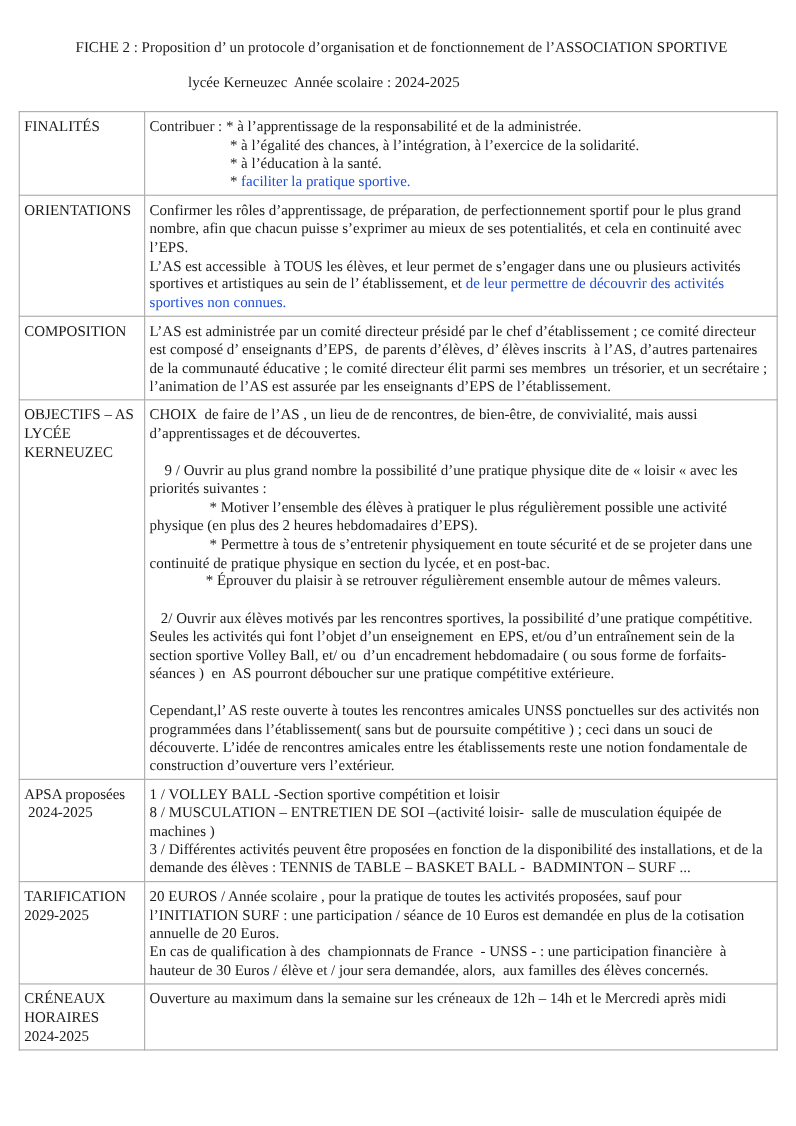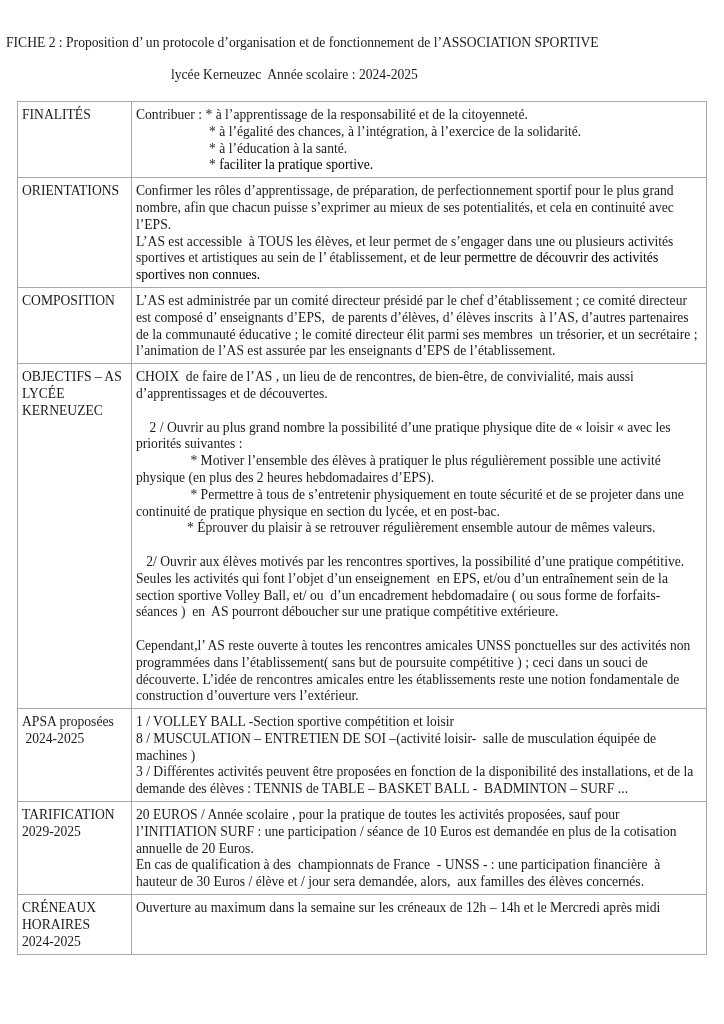--- a/index.html
+++ b/index.html
@@ -3,58 +3,58 @@
   <meta charset="utf-8">
   <style>
     html, body { margin: 0; padding: 0; background: #ffffff; }
     body {
       width: 724px; height: 1024px; position: relative; overflow: hidden;
       font-family: "Liberation Serif", "DejaVu Serif", serif;
       color: #1a1a1a; font-size: 13.6px;
     }
     .title1 {
       position: absolute; top: 35px; left: 0; width: 724px;
-      font-size: 13.6px; white-space: nowrap;
+      text-align: center; font-size: 13.6px; white-space: nowrap;
       padding-left: 6px; box-sizing: border-box;
     }
     .title2 {
       position: absolute; top: 67px; left: 171px;
       font-size: 13.6px; white-space: pre;
     }
     table.fiche {
       position: absolute; top: 101px; left: 17px; width: 690px;
       border-collapse: collapse; table-layout: fixed;
     }
     table.fiche td {
       border: 1px solid #a8a8a8; vertical-align: top;
       padding: 5px 4px 3px 4px; line-height: 16.8px;
     }
     td.label { width: 106px; }
     .p { margin: 0; white-space: pre-wrap; }
-    .blue { color: #000000; }
+    .blue { color: #1d4ed8; }
     .indent-star { padding-left: 73px; font-family: Liberation Serif, serif; }
     .gap { height: 16.8px; }
   </style>
 </head>
 <body>
 
 <div class="title1">FICHE  2 : Proposition d’ un protocole d’organisation et de fonctionnement de l’ASSOCIATION SPORTIVE</div>
 <div class="title2">lycée Kerneuzec  Année scolaire : 2024-2025</div>
 
 <table class="fiche">
   <colgroup>
       <col style="width:114px">
       <col>
     </colgroup>
 
   <tbody>
       <tr>
     <td class="label"><span class="p">FINALITÉS</span></td>
     <td>
-      <div class="p">Contribuer : * à l’apprentissage de la responsabilité et de la citoyenneté.</div>
+      <div class="p">Contribuer : * à l’apprentissage de la responsabilité et de la administrée.</div>
       <div class="p indent-star">* à l’égalité des chances, à l’intégration, à l’exercice de la solidarité.</div>
       <div class="p indent-star">* à l’éducation à la santé.</div>
       <div class="p indent-star"><span>* </span><span class="blue">faciliter la pratique sportive.</span></div>
     </td>
   </tr>
 
   <tr>
     <td class="label"><span class="p">ORIENTATIONS</span></td>
     <td>
       <div class="p">Confirmer les rôles d’apprentissage, de préparation, de perfectionnement sportif pour le plus grand nombre, afin que chacun puisse s’exprimer au mieux de ses potentialités, et cela en continuité avec l’EPS.</div>
@@ -67,21 +67,21 @@
     <td>
       <div class="p">L’AS est administrée par un comité directeur présidé par le chef d’établissement ; ce comité directeur est composé d’ enseignants d’EPS,  de parents d’élèves, d’ élèves inscrits  à l’AS, d’autres partenaires de la communauté éducative ; le comité directeur élit parmi ses membres  un trésorier, et un secrétaire ;  l’animation de l’AS est assurée par les enseignants d’EPS de l’établissement.</div>
     </td>
   </tr>
 
   <tr>
     <td class="label"><span class="p">OBJECTIFS – AS LYCÉE KERNEUZEC</span></td>
     <td>
       <div class="p">CHOIX  de faire de l’AS , un lieu de de rencontres, de bien-être, de convivialité, mais aussi d’apprentissages et de découvertes.</div>
       <div class="gap"></div>
-      <div class="p">    2 / Ouvrir au plus grand nombre la possibilité d’une pratique physique dite de « loisir « avec les priorités suivantes :</div>
+      <div class="p">    9 / Ouvrir au plus grand nombre la possibilité d’une pratique physique dite de « loisir « avec les priorités suivantes :</div>
       <div class="p">                * Motiver l’ensemble des élèves à pratiquer le plus régulièrement possible une activité physique (en plus des 2 heures hebdomadaires d’EPS).</div>
       <div class="p">                * Permettre à tous de s’entretenir physiquement en toute sécurité et de se projeter dans une continuité de pratique physique en section du lycée, et en post-bac.</div>
       <div class="p">               * Éprouver du plaisir à se retrouver régulièrement ensemble autour de mêmes valeurs.</div>
       <div class="gap"></div>
       <div class="p">   2/ Ouvrir aux élèves motivés par les rencontres sportives, la possibilité d’une pratique compétitive. Seules les activités qui font l’objet d’un enseignement  en EPS, et/ou d’un entraînement sein de la section sportive Volley Ball, et/ ou  d’un encadrement hebdomadaire ( ou sous forme de forfaits- séances )  en  AS pourront déboucher sur une pratique compétitive extérieure.</div>
       <div class="gap"></div>
       <div class="p">Cependant,l’ AS reste ouverte à toutes les rencontres amicales UNSS ponctuelles sur des activités non programmées dans l’établissement( sans but de poursuite compétitive ) ; ceci dans un souci de découverte. L’idée de rencontres amicales entre les établissements reste une notion fondamentale de construction d’ouverture vers l’extérieur.</div>
     </td>
   </tr>
 

